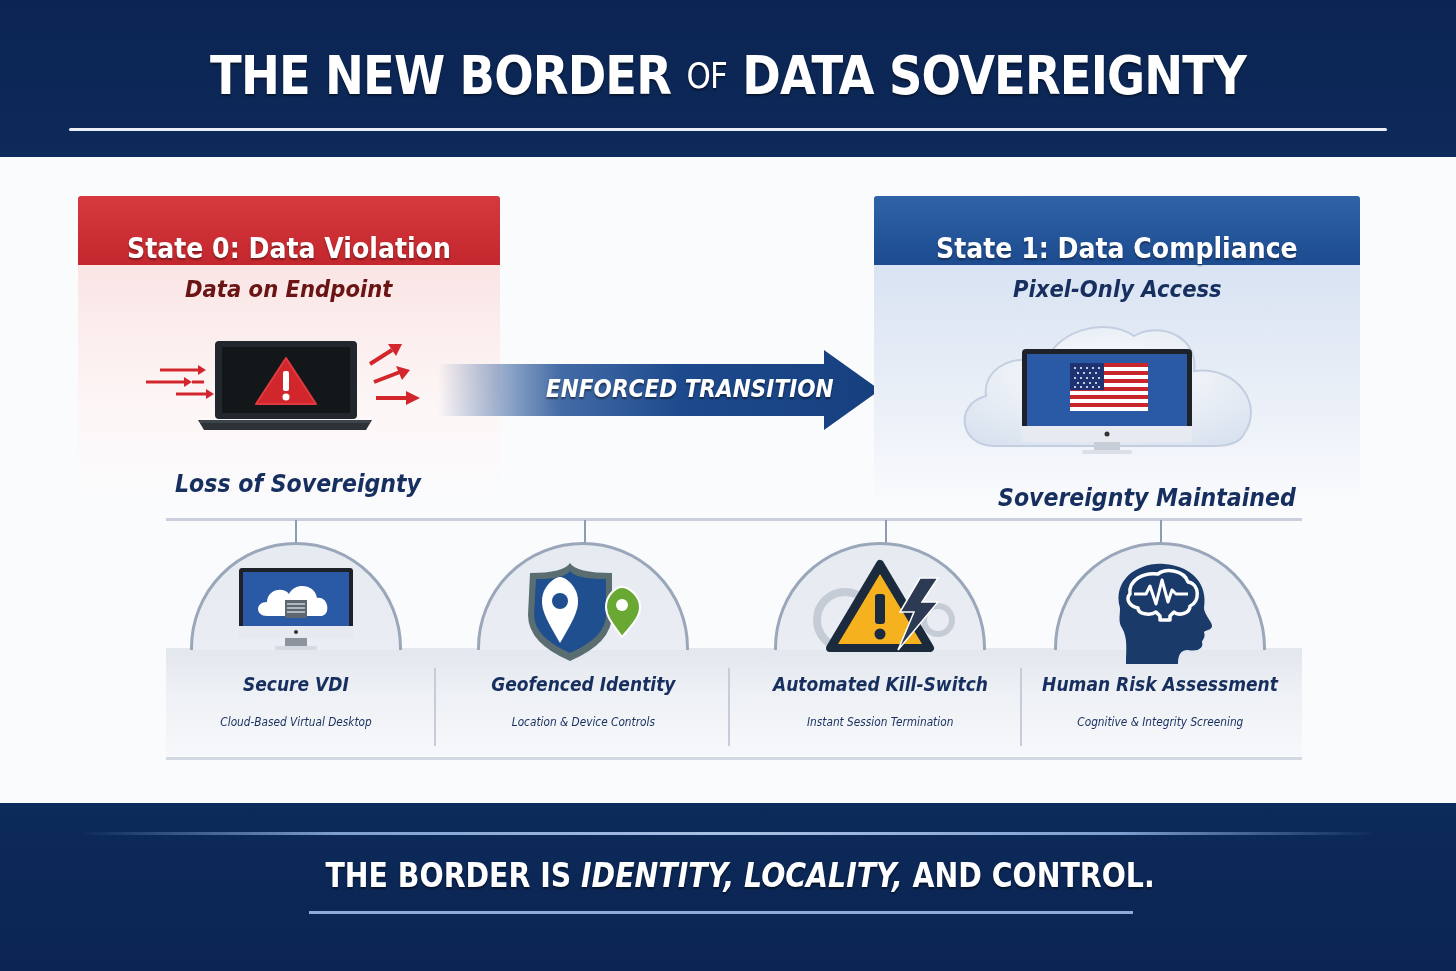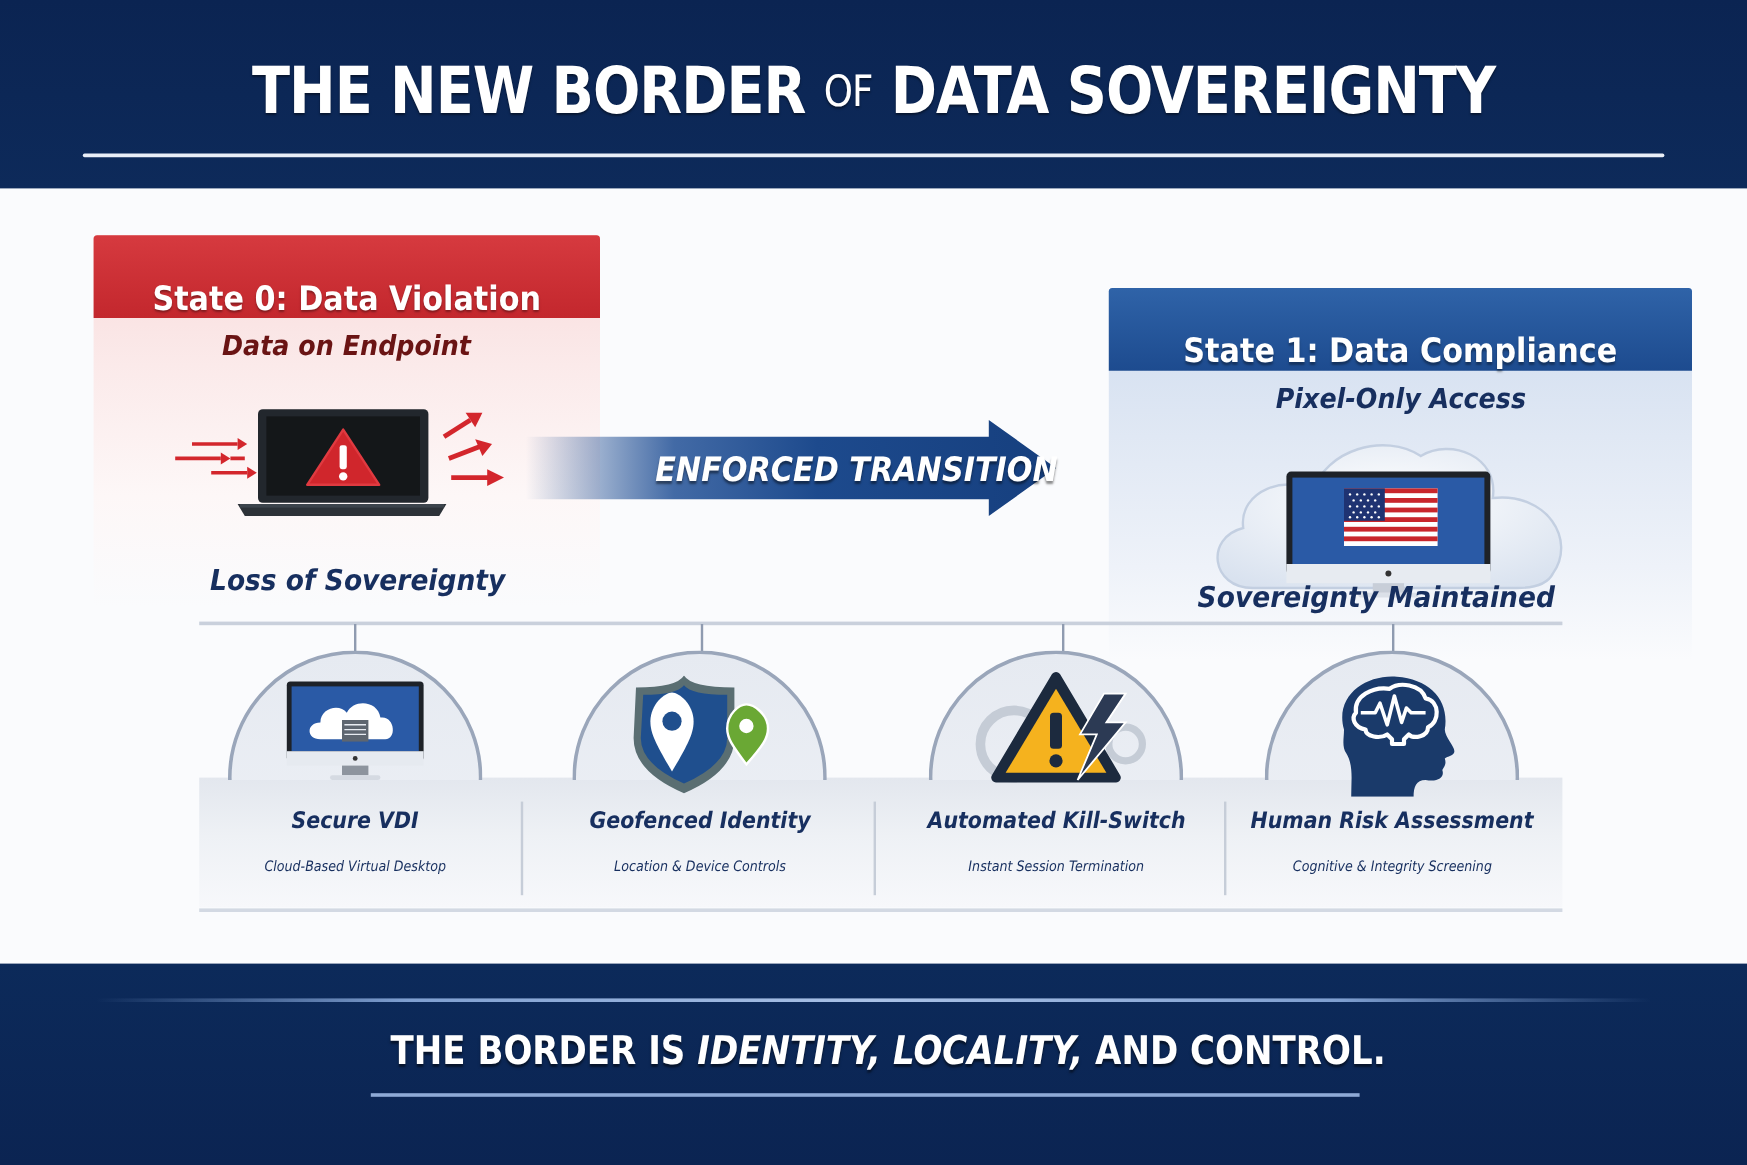--- a/index.html
+++ b/index.html
@@ -20,22 +20,22 @@
   .title .small { font-size: 36px; font-weight: normal; vertical-align: 6px; }
   .title-rule {
     position: absolute; left: 69px; top: 128px; width: 1318px; height: 3px;
     background: #e9eef7; border-radius: 2px;
   }
 
   
   .card { position: absolute; top: 196px; border-radius: 3px 3px 0 0; }
   .card-red { left: 78px; width: 422px; height: 310px;
     background: linear-gradient(180deg, #f8dada 0%, #fbeaea 35%, #fdf7f7 70%, rgba(250,251,253,0) 100%); }
-  .card-blue { left: 924px; width: 486px; height: 310px;
-    background: linear-gradient(180deg, #cfdcef 0%, #e0e8f4 40%, #eef2f9 75%, rgba(250,251,253,0) 100%); margin-top: 44px; }
+  .card-blue { left: 874px; width: 486px; height: 310px;
+    background: linear-gradient(180deg, #cfdcef 0%, #e0e8f4 40%, #eef2f9 75%, rgba(250,251,253,0) 100%); }
   .card-head {
     height: 69px; width: 100%; color: #fff; font-weight: bold; font-size: 28px;
     display: flex; align-items: flex-end; justify-content: center;
     border-radius: 3px 3px 0 0; text-shadow: 0 2px 2px rgba(0,0,0,0.35);
   }
   .card-red .card-head { background: linear-gradient(180deg, #d63a3f 0%, #c3272d 100%); }
   .card-blue .card-head { background: linear-gradient(180deg, #2f63a8 0%, #1d4b8f 100%); }
   .card-head span { display: inline-block; transform: scaleX(0.9); }
   .card-sub {
     position: absolute; top: 80px; width: 100%; text-align: center;
@@ -47,21 +47,21 @@
 
   .state-foot {
     position: absolute; font-style: italic; font-weight: bold; font-size: 24px; color: #172f5f;
   }
   .state-foot span { display: inline-block; transform: scaleX(0.92); transform-origin: left; }
 
   
   .arrow { position: absolute; left: 438px; top: 350px; width: 442px; height: 80px; }
   .arrow-label {
     position: absolute; left: 546px; top: 375px; color: #fff; font-weight: bold; font-style: italic;
-    font-size: 28px; letter-spacing: 0px; text-shadow: 0 2px 2px rgba(0,0,0,0.45);
+    font-size: 24px; letter-spacing: 0px; text-shadow: 0 2px 2px rgba(0,0,0,0.45);
   }
   .arrow-label span { display: inline-block; transform: scaleX(0.9); transform-origin: left; }
 
   
   .feat-topline { position: absolute; left: 166px; top: 518px; width: 1136px; height: 3px; background: #c9d0dc; }
   .feat-botline { position: absolute; left: 166px; top: 757px; width: 1136px; height: 3px; background: #d3d9e3; }
   .feat-band {
     position: absolute; left: 166px; top: 648px; width: 1136px; height: 108px;
     background: linear-gradient(180deg, #e3e7ee 0%, #eef1f5 45%, #f7f8fb 100%);
   }

